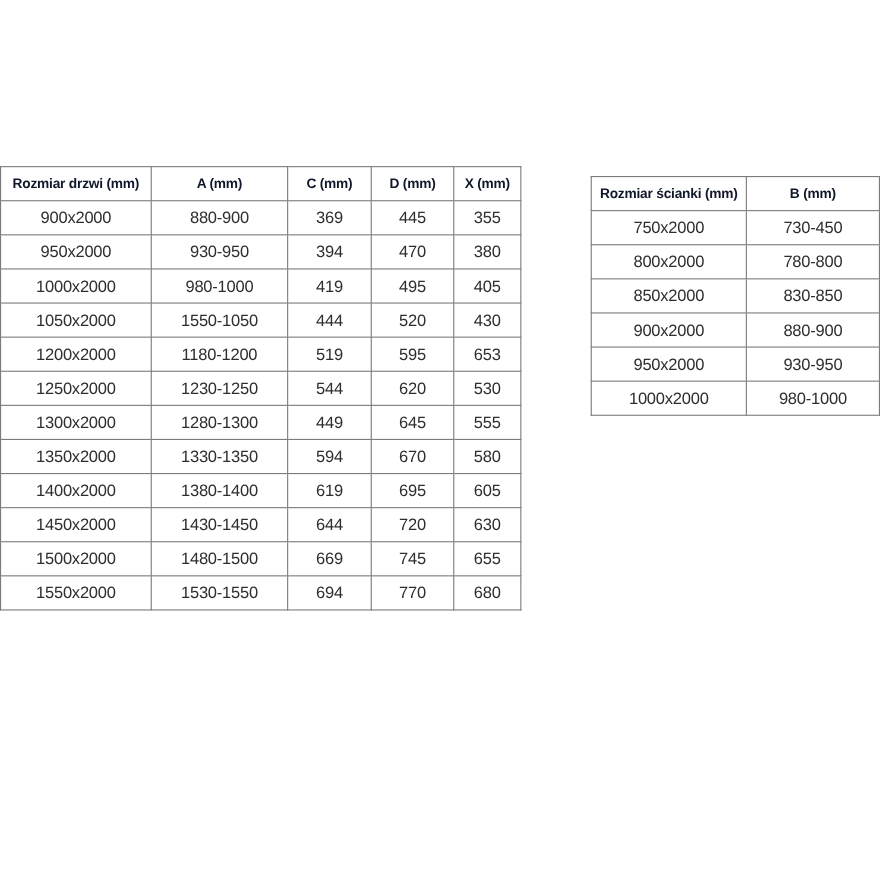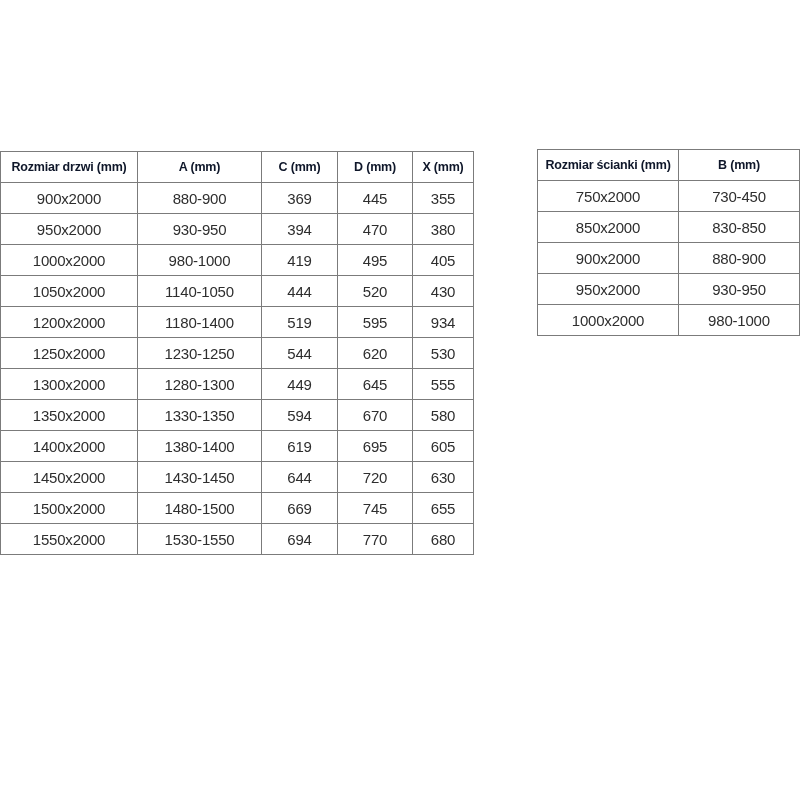--- a/index.html
+++ b/index.html
@@ -50,21 +50,21 @@
     color: #2e2e2e;
     letter-spacing: -0.2px;
   }
   #doors-table {
     left: 0px;
     top: 151px;
     width: 474px;
   }
   #walls-table {
     left: 537px;
-    top: 149px;
+    top: 160px;
     width: 263px;
   }
 </style>
 </head>
 <body>
 
 <div class="canvas">
 
   <table id="doors-table" class="spec-table">
     <colgroup>
@@ -100,31 +100,31 @@
         </tr>
         <tr>
           <td>1000x2000</td>
           <td>980-1000</td>
           <td>419</td>
           <td>495</td>
           <td>405</td>
         </tr>
         <tr>
           <td>1050x2000</td>
-          <td>1140-1050</td>
+          <td>1550-1050</td>
           <td>444</td>
           <td>520</td>
           <td>430</td>
         </tr>
         <tr>
           <td>1200x2000</td>
-          <td>1180-1400</td>
+          <td>1180-1200</td>
           <td>519</td>
           <td>595</td>
-          <td>934</td>
+          <td>653</td>
         </tr>
         <tr>
           <td>1250x2000</td>
           <td>1230-1250</td>
           <td>544</td>
           <td>620</td>
           <td>530</td>
         </tr>
         <tr>
           <td>1300x2000</td>
@@ -181,20 +181,24 @@
           <th>Rozmiar ścianki (mm)</th>
           <th>B (mm)</th>
         </tr>
     </thead>
     <tbody>
         <tr>
           <td>750x2000</td>
           <td>730-450</td>
         </tr>
         <tr>
+          <td>800x2000</td>
+          <td>780-800</td>
+        </tr>
+        <tr>
           <td>850x2000</td>
           <td>830-850</td>
         </tr>
         <tr>
           <td>900x2000</td>
           <td>880-900</td>
         </tr>
         <tr>
           <td>950x2000</td>
           <td>930-950</td>

